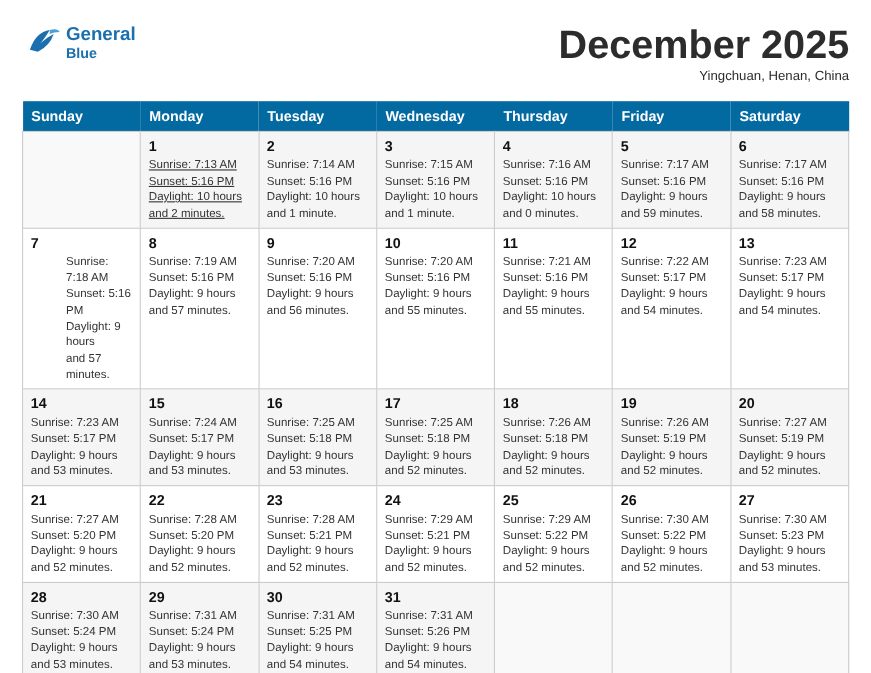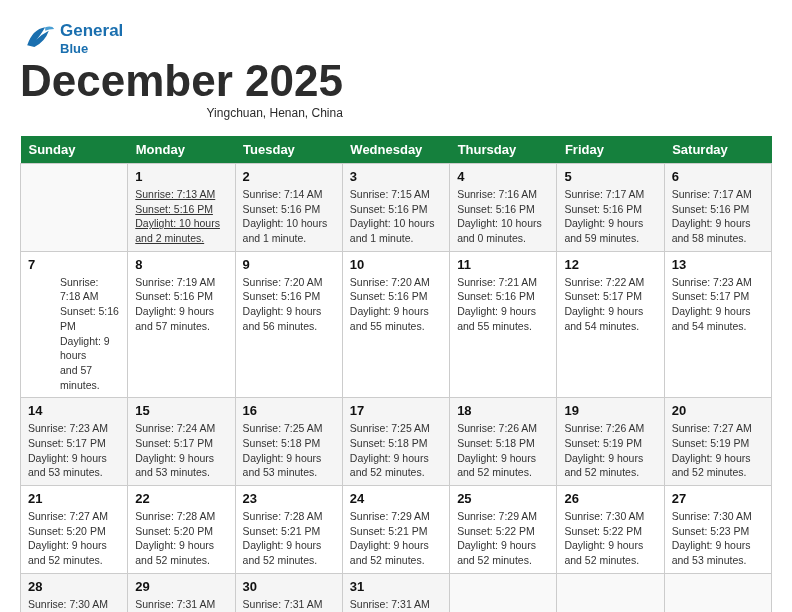--- a/index.html
+++ b/index.html
@@ -8,50 +8,49 @@
       background: #fff;
       width: 792px;
       min-height: 612px;
       padding: 20px;
     }
     .header-area {
       display: flex;
       justify-content: space-between;
       align-items: flex-start;
       margin-bottom: 16px;
-      flex-direction: column;
     }
     .logo {
       display: flex;
       align-items: center;
       gap: 4px;
     }
     .logo-bird {
       width: 36px;
       height: 36px;
     }
     .title-area {
       text-align: right;
     }
     .month-title {
-      font-size: 44px;
+      font-size: 36px;
       font-weight: bold;
       color: #2c2c2c;
     }
     .location-title {
       font-size: 12px;
       color: #2c2c2c;
     }
     table {
       width: 100%;
       border-collapse: collapse;
       font-size: 11px;
     }
     thead tr th {
-      background-color: #15803d;
+      background-color: #0369a1;
       color: #fff;
       padding: 6px 8px;
       text-align: left;
       font-size: 13px;
       font-weight: bold;
     }
     tbody tr td {
       border: 1px solid #ccc;
       padding: 5px 7px;
       vertical-align: top;

